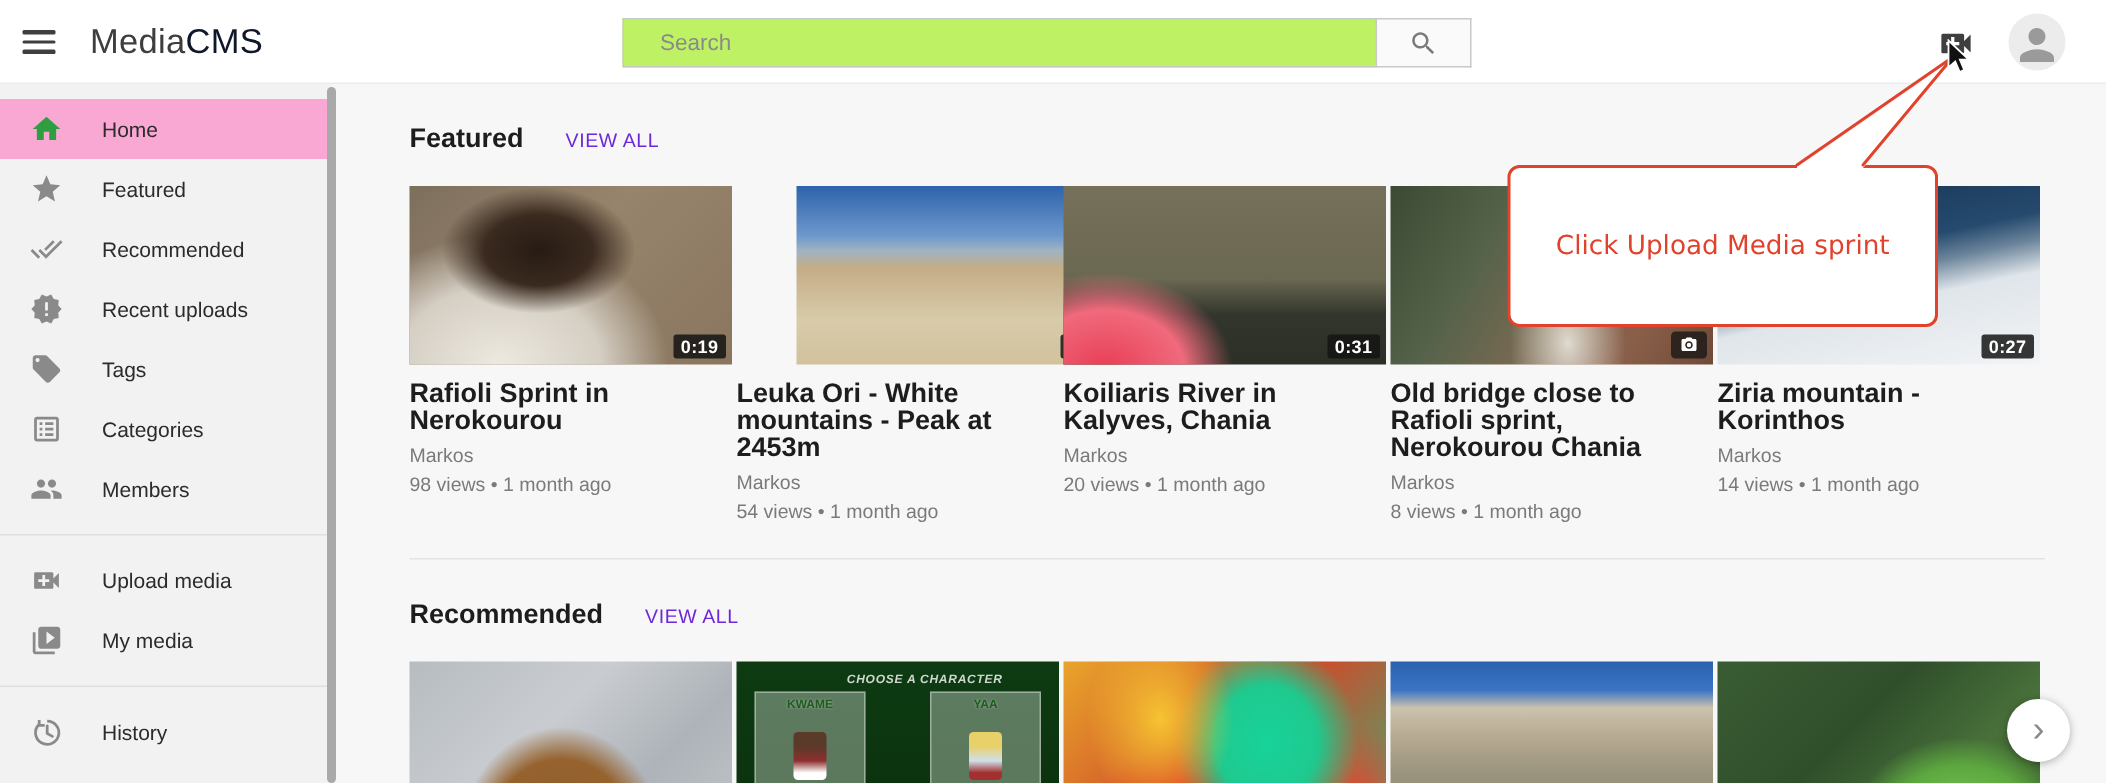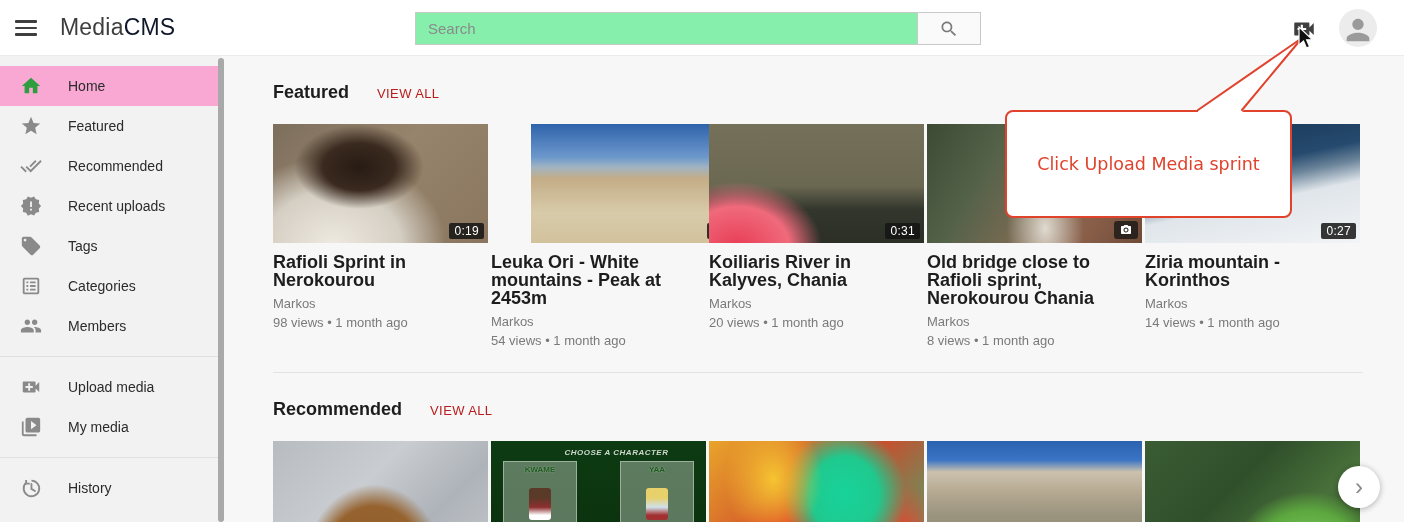--- a/index.html
+++ b/index.html
@@ -5,43 +5,43 @@
   * { margin:0; padding:0; box-sizing:border-box; }
   html,body { width:1404px; height:522px; overflow:hidden; font-family:"Liberation Sans", sans-serif; background:#f7f7f7; }
 
   
   .header { position:absolute; top:0; left:0; width:1404px; height:56px; background:#fff; border-bottom:1px solid #ececec; z-index:20; }
   .hamburger { position:absolute; left:15px; top:16px; width:26px; height:24px; cursor:pointer; display:flex; flex-direction:column; justify-content:center; gap:4px; }
   .hamburger span { display:block; width:22px; height:2.6px; background:#3f3f3f; border-radius:1px; }
   .brand { position:absolute; left:60px; top:14px; font-size:23px; letter-spacing:.2px; color:#3e3e3e; cursor:pointer; }
   .brand .cms { color:#0f172a; }
   .searchwrap { position:absolute; left:415px; top:12px; display:flex; }
-  .searchinput { width:503px; height:33px; border:1px solid #c9c9c9; background:#86efac; padding:0 12px; font-size:15px; color:#555; outline:none; font-family:"Liberation Sans",sans-serif; }
+  .searchinput { width:503px; height:33px; border:1px solid #c9c9c9; background:#bef264; padding:0 24px; font-size:15px; color:#555; outline:none; font-family:"Liberation Sans",sans-serif; }
   .searchinput::placeholder { color:#8a8a8a; }
   .searchbtn { width:63px; height:33px; border:1px solid #c9c9c9; border-left:none; background:#fafafa; display:flex; align-items:center; justify-content:center; cursor:pointer; }
   .hdr-upload { position:absolute; left:1291px; top:16px; width:26px; height:26px; cursor:pointer; }
   .avatar { position:absolute; left:1339px; top:9px; width:38px; height:38px; border-radius:50%; background:#ececec; overflow:hidden; cursor:pointer; display:flex; align-items:flex-end; justify-content:center; }
 
   
   .sidebar { position:absolute; top:56px; left:0; width:221px; bottom:0; background:#f2f2f2; padding-top:10px; z-index:10; }
   .side-item { height:40px; display:flex; align-items:center; padding-left:20px; gap:26px; cursor:pointer; color:#2b2b2b; font-size:14px; }
   .side-item.active { background:#f9a8d4; }
   .side-item .ic { width:22px; height:22px; flex:0 0 22px; display:flex; align-items:center; justify-content:center; }
   .side-divider { border-top:1px solid #e0e0e0; margin:10px 0; }
   .side-scrollbar { position:absolute; top:58px; left:218px; bottom:0; width:6px; background:#a9a9a9; border-radius:3px; z-index:12; cursor:pointer; }
 
   
   .content { position:absolute; top:56px; left:227px; right:0; bottom:0; background:#f7f7f7; padding:26px 0 0 46px; }
   .sec-head { display:flex; align-items:baseline; gap:28px; height:20px; }
   .sec-title { font-size:18px; font-weight:bold; color:#1d1d1d; }
-  .viewall { font-size:13px; color:#b91c1c; letter-spacing:.4px; cursor:pointer; }
+  .viewall { font-size:13px; color:#6d28d9; letter-spacing:.4px; cursor:pointer; }
   .cards { display:flex; gap:3px; margin-top:22px; width:1090px; }
   .card { width:215px; cursor:pointer; }
   .thumb { position:relative; width:215px; height:119px; background:#ddd; }
-  .dur { position:absolute; right:4px; bottom:4px; background:rgba(20,20,20,.85); color:#fff; font-size:12px; font-weight:normal; padding:1px 5px; border-radius:2px; letter-spacing:.3px; }
+  .dur { position:absolute; right:4px; bottom:4px; background:rgba(20,20,20,.85); color:#fff; font-size:12px; font-weight:bold; padding:1px 5px; border-radius:2px; letter-spacing:.3px; }
   .mediabadge { position:absolute; right:4px; bottom:4px; background:rgba(20,20,20,.75); border-radius:3px; width:24px; height:18px; display:flex; align-items:center; justify-content:center; }
   .ctitle { margin-top:10px; font-size:18px; font-weight:bold; line-height:18px; color:#1d1d1d; padding-right:8px; }
   .cauthor { margin-top:7px; font-size:13px; color:#7a7a7a; }
   .cmeta { margin-top:4px; font-size:13px; color:#7a7a7a; }
   .row-divider { width:1090px; border-top:1px solid #e3e3e3; margin-top:24px; }
   .sec2 { margin-top:26px; }
 
   
   .t-f1 { background:
     radial-gradient(95px 62px at 40% 36%, #271b14 0%, #3a2a1f 38%, rgba(58,42,31,0) 68%),

